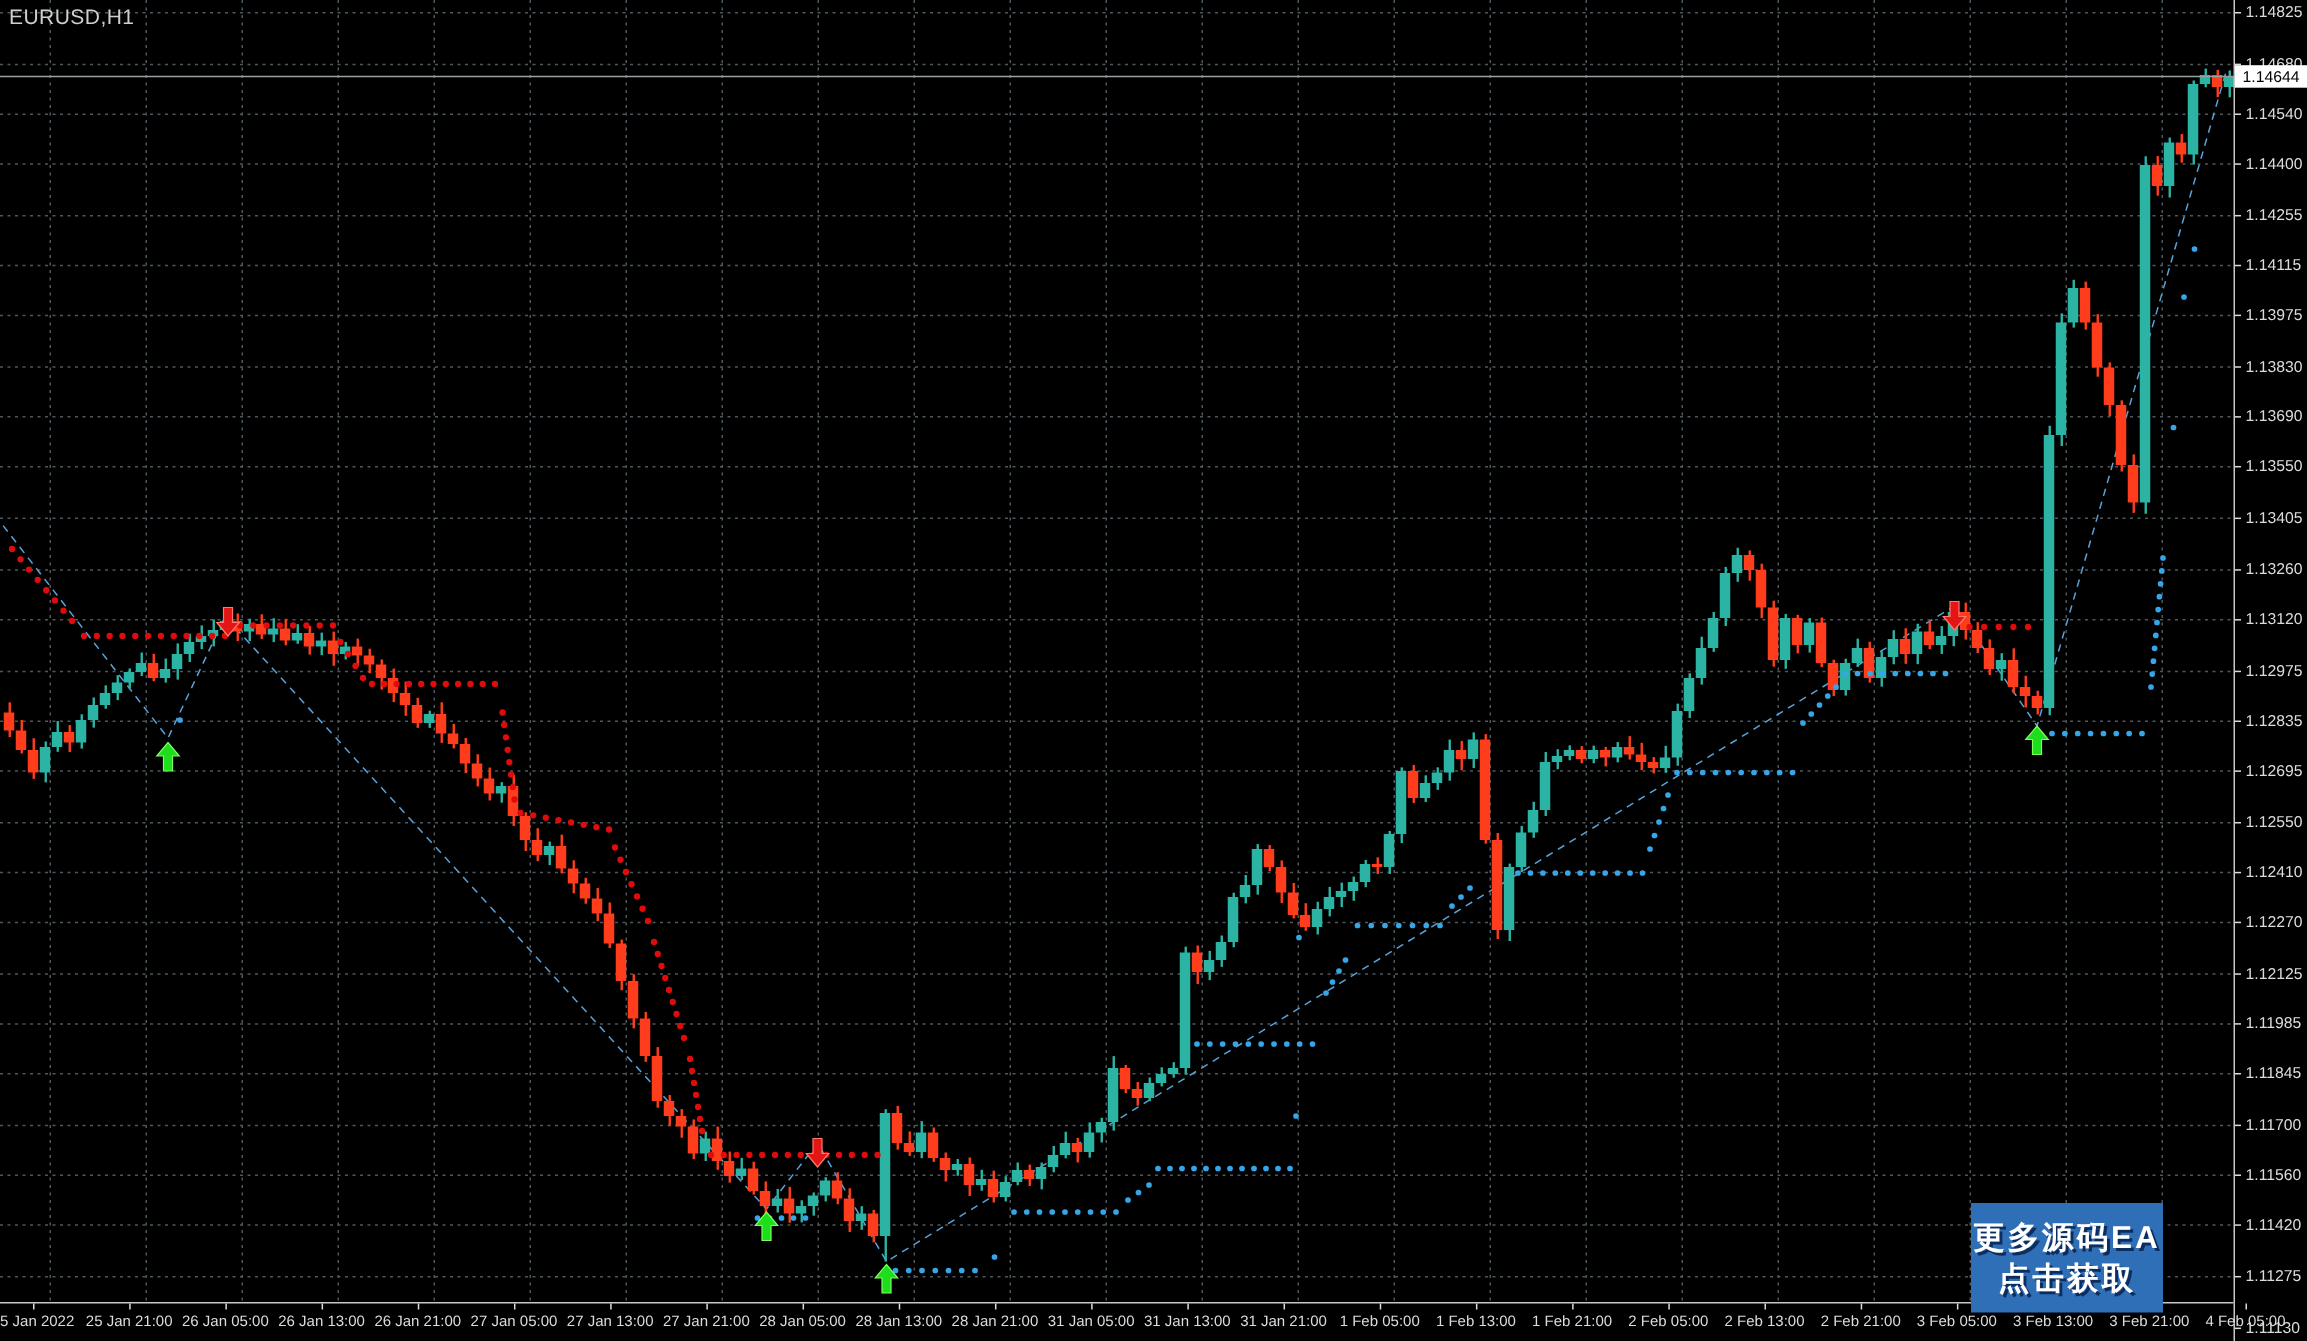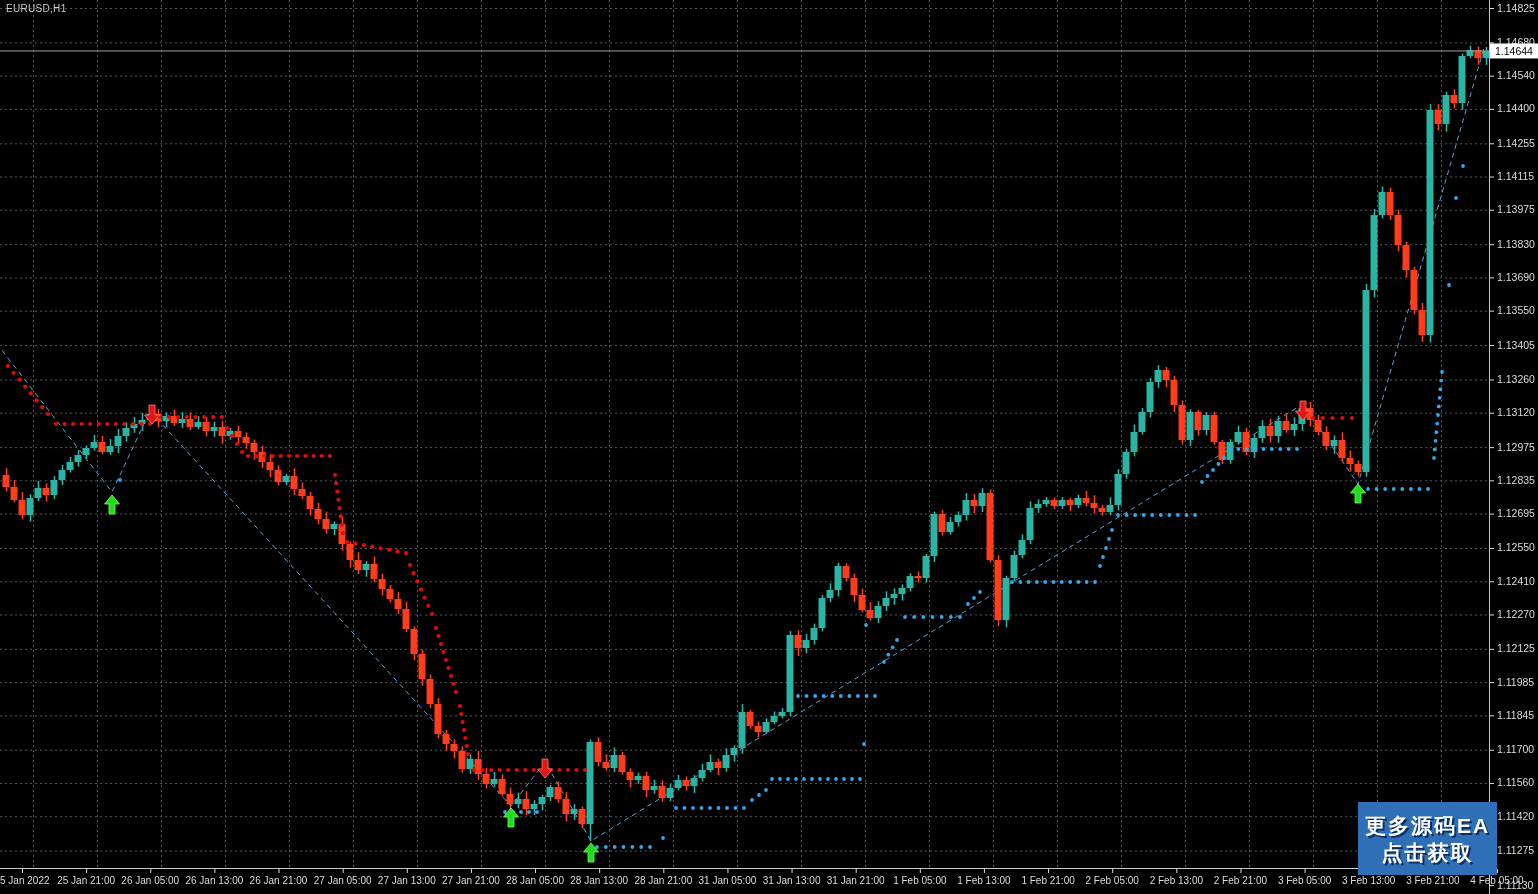--- a/index.html
+++ b/index.html
@@ -1,20 +1,20 @@
 <!DOCTYPE html>
 <html><head>
 <meta charset="utf-8">
 <style>
   html,body{margin:0;padding:0;background:#000;}
   #screen{position:relative;width:1538px;height:894px;background:#000;overflow:hidden;
           font-family:"Liberation Sans", sans-serif;}
   #chart-svg{position:absolute;left:0;top:0;}
-  #symbol-label{position:absolute;left:6px;top:3px;color:#cfcfcf;font-size:10px;letter-spacing:.3px;z-index:4;}
-  #watermark{position:absolute;left:1358px;top:802px;width:139px;height:73px;background:#2e6fb7;
+  #symbol-label{position:absolute;left:6px;top:3px;color:#cfcfcf;font-size:14px;letter-spacing:.3px;z-index:4;}
+  #watermark{position:absolute;left:1314px;top:802px;width:128px;height:73px;background:#2e6fb7;
              display:flex;flex-direction:column;align-items:center;justify-content:center;gap:2px;
              z-index:6;cursor:pointer;}
   #watermark span{color:#fff;font-weight:bold;font-size:21px;line-height:25px;letter-spacing:2px;
                   text-shadow:2px 2px 0 rgba(8,34,80,.85);white-space:nowrap;}
   text{font-family:"Liberation Sans", sans-serif;}
 </style>
 </head>
 <body>
 
 <div id="screen">

